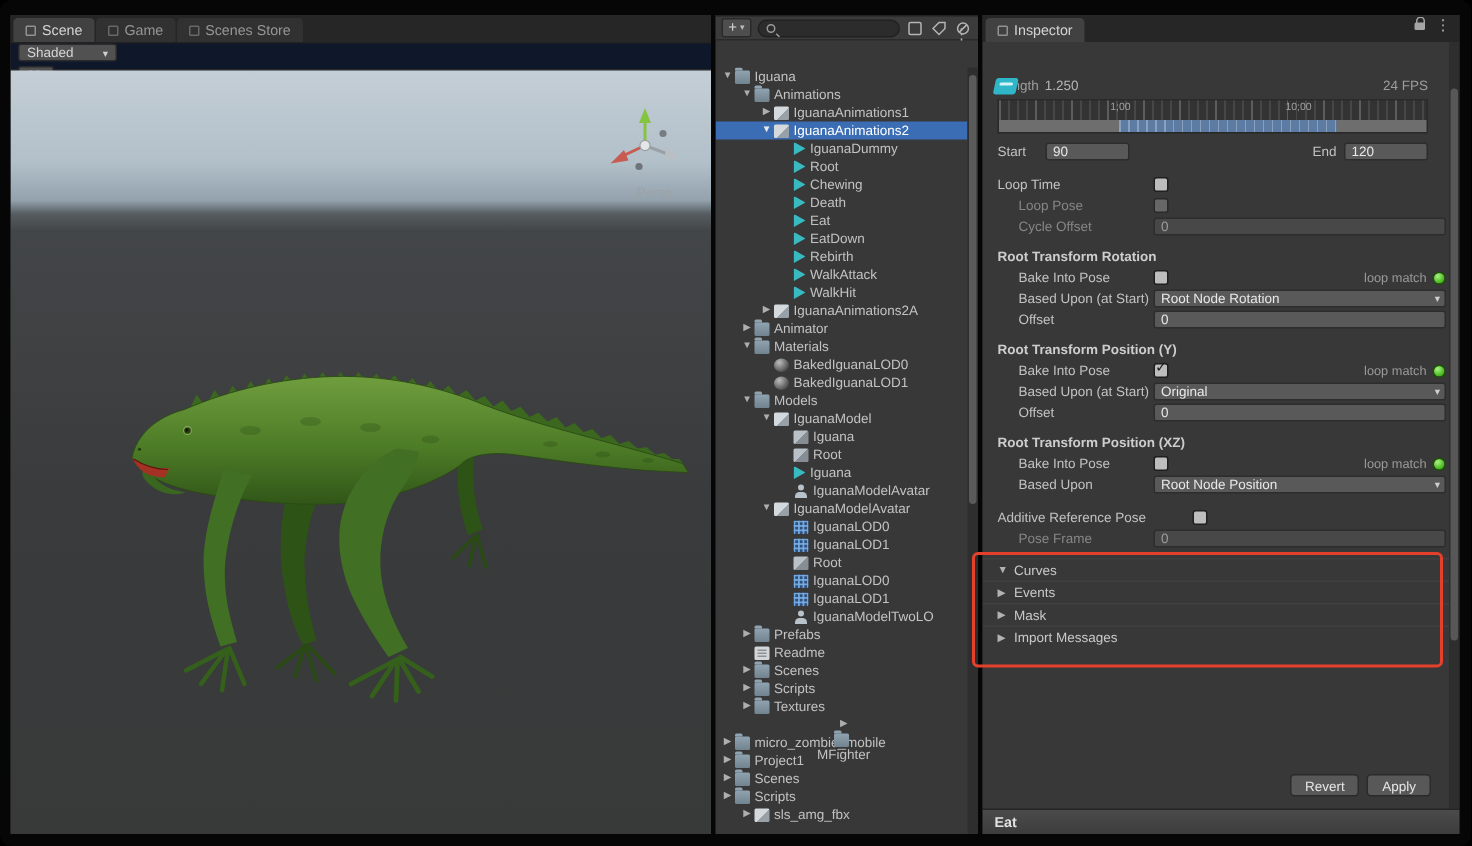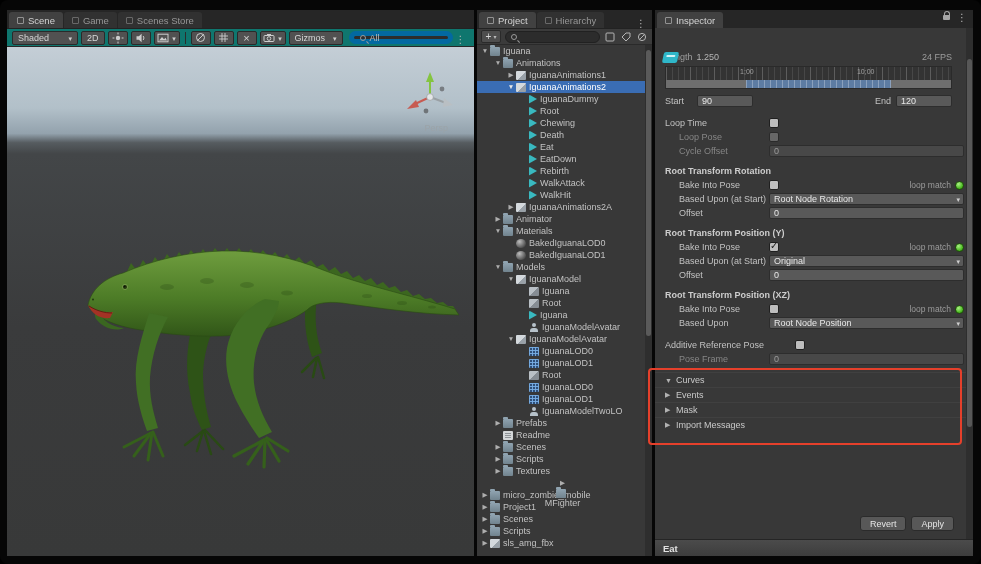--- a/index.html
+++ b/index.html
@@ -15,22 +15,22 @@
   .tab{height:16px;padding:0 8px;display:flex;align-items:center;gap:4px;background:#313131;color:#969696;
        font-size:9.5px;border-radius:3px 3px 0 0;white-space:nowrap;}
   .tab.active{background:#414141;color:#d4d4d4;}
   .tabicon{width:7px;height:7px;border:1px solid currentColor;border-radius:1px;opacity:.55;flex:none;}
   .strip-right{margin-left:auto;display:flex;align-items:center;gap:7px;padding:0 6px 3px 0;}
   .kebab::before{content:"⋮";color:#b5b5b5;font-size:10px;}
   .lock{width:7px;height:5px;background:#a5a5a5;border-radius:1px;position:relative;margin-top:3px;}
   .lock::before{content:"";position:absolute;top:-4px;left:1px;width:4px;height:4px;border:1px solid #a5a5a5;border-bottom:none;border-radius:3px 3px 0 0;}
 
   
-  .scene-toolbar{height:19px;background:#0f766e;border-top:1px solid #222;border-bottom:1px solid #282828;
-      display:flex;align-items:center;gap:3px;padding:0 5px;}
+  .scene-toolbar{height:19px;background:#0f172a;border-top:1px solid #222;border-bottom:1px solid #282828;
+      display:flex;align-items:flex-start;gap:3px;padding:0 5px;flex-direction:column;}
   .tbtn{height:14px;background:#515151;border:1px solid #2a2a2a;border-radius:2px;color:#d6d6d6;
       font-size:9px;display:flex;align-items:center;justify-content:center;padding:0 5px;gap:3px;}
   .tbtn .caret::before{content:"▾";font-size:7px;color:#cfcfcf;}
   .tbtn.icon{width:20px;padding:0 2px;}
   .tsep{width:1px;height:12px;background:#2c2c2c;margin:0 2px;}
   .xglyph::before{content:"×";font-size:11px;color:#d0d0d0;line-height:10px;}
   .scene-search{margin-left:3px;width:104px;height:13px;border-radius:7px;background:#2d2d2d;border:5px solid #0369a1;
       display:flex;align-items:center;gap:4px;padding:0 6px;color:#b8b8b8;font-size:9px;}
   .mag{width:6px;height:6px;border:1.2px solid #9a9a9a;border-radius:50%;position:relative;flex:none;}
   .mag::after{content:"";position:absolute;width:3px;height:1.2px;background:#9a9a9a;left:5px;top:6px;transform:rotate(45deg);}
@@ -308,32 +308,20 @@
         <polygon points="51,38 42,31 41,40" fill="#b9bfc3"></polygon>
         <circle cx="40" cy="22" r="2.4" fill="#787d82"></circle>
         <circle cx="24" cy="44" r="2.4" fill="#6f7478"></circle>
         <circle cx="28" cy="30" r="3.4" fill="#e4e6e8" stroke="#9b9fa3" stroke-width="0.8"></circle>
       </svg>
       <span class="persp-label">Persp</span>
     </div>
   </section>
 
   <section class="panel project-panel">
-    <div class="tabstrip">
-
-        <span class="tab active">
-          <span class="tabicon"></span>
-          <span>Project</span>
-        </span>
-
-        <span class="tab">
-          <span class="tabicon"></span>
-          <span>Hierarchy</span>
-        </span>
-      </div>
     <div class="strip-right" style="position:absolute;top:3px;right:0">
       <span class="kebab"></span>
     </div>
     <div class="proj-toolbar">
       <span class="plusbtn"></span>
       <span class="proj-search">
         <span class="mag"></span>
       </span>
       <span class="mini-icon">
         <svg width="10" height="10" viewBox="0 0 10 10">
@@ -593,21 +581,21 @@
           <span class="ticon icon-folder"></span>
           <span class="tlabel">Scenes</span>
         </div>
 
         <div class="trow" style="padding-left: 3px;">
           <span class="arrow">▶</span>
           <span class="ticon icon-folder"></span>
           <span class="tlabel">Scripts</span>
         </div>
 
-        <div class="trow" style="padding-left: 3px;">
+        <div class="trow" style="padding-left: 16px;">
           <span class="arrow">▶</span>
           <span class="ticon icon-model"></span>
           <span class="tlabel">sls_amg_fbx</span>
         </div>
       </div>
     <div class="vscroll">
         <div class="thumb" style="top:1%;height:56%"></div>
       </div>
   </section>
 

